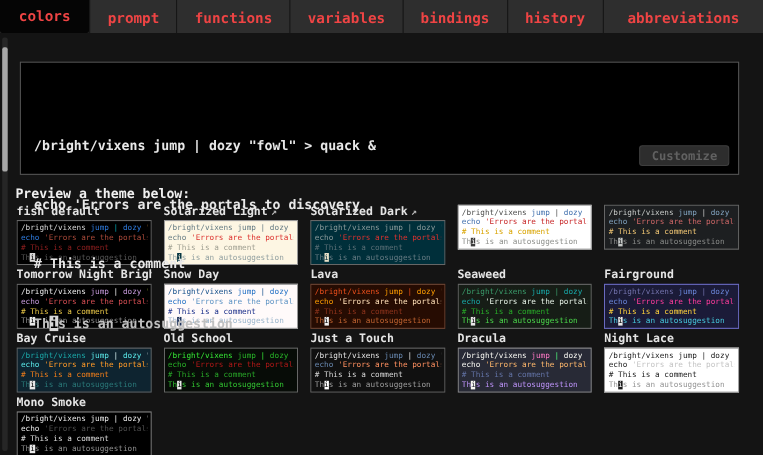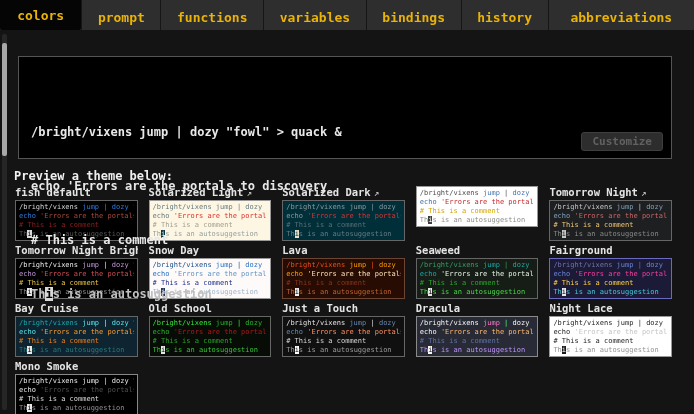--- a/index.html
+++ b/index.html
@@ -2,21 +2,21 @@
 <html><head>
 <meta charset="utf-8">
 <style>
   * { margin:0; padding:0; box-sizing:border-box; }
   html,body { width:694px; height:414px; overflow:hidden; }
   body { background:#141414; font-family:"DejaVu Sans Mono", monospace; position:relative; }
 
   
   .tabbar { display:flex; height:30px; background:#2b2b2b; align-items:stretch; }
   .tab { flex:1 1 auto; display:flex; align-items:center; justify-content:center;
-         color:#eab308; font-size:13px; font-weight:bold; background:#2e2e2e;
+         color:#ef4444; font-size:13px; font-weight:bold; background:#2e2e2e;
          border-left:1px solid #161616; cursor:pointer; padding-top:4px; }
   .tab:first-child { border-left:none; }
   .tab.active { background:#050505; padding-top:0; flex-grow:1.1;
                 border-radius:0 0 2px 2px; }
   .tab.wide { flex-grow:1.4; }
 
   
   .scroll-strip { position:absolute; left:2px; top:34px; width:5px; height:376px;
                   background:#262626; border-radius:2px; }
   .scroll-thumb { position:absolute; left:0; top:9px; width:5px; height:113px;
@@ -110,21 +110,20 @@
     </div>
     <div class="theme-cell">
       <div class="theme-card" style="background: rgb(255, 255, 255); border-color: rgb(153, 153, 153);">
         <div class="tl"><span style="color: rgb(77, 77, 76);">/bright/vixens </span><span style="color: rgb(66, 113, 174);">jump</span><span style="color: rgb(77, 77, 76);"> | </span><span style="color: rgb(66, 113, 174);">dozy </span><span style="color: rgb(66, 113, 174);">"fowl" &gt; quack &amp;</span></div>
         <div class="tl"><span style="color: rgb(66, 113, 174);">echo </span><span style="color: rgb(200, 40, 41);">'Errors are the portals to discovery</span></div>
         <div class="tl"><span style="color: rgb(217, 164, 0);"># This is a comment</span></div>
         <div class="tl"><span style="color: rgb(142, 144, 140);">Th</span><span style="color: rgb(255, 255, 255); background: rgb(61, 61, 61);">i</span><span style="color: rgb(142, 144, 140);">s is an autosuggestion</span></div>
       </div>
     </div>
     <div class="theme-cell">
-      <div class="theme-title">Tomorrow Night<span class="ext">↗</span></div>
       <div class="theme-card" style="background: rgb(29, 31, 33); border-color: rgb(102, 102, 102);">
         <div class="tl"><span style="color: rgb(197, 200, 198);">/bright/vixens </span><span style="color: rgb(129, 162, 190);">jump</span><span style="color: rgb(197, 200, 198);"> | </span><span style="color: rgb(129, 162, 190);">dozy </span><span style="color: rgb(222, 147, 95);">"fowl" &gt; quack &amp;</span></div>
         <div class="tl"><span style="color: rgb(129, 162, 190);">echo </span><span style="color: rgb(204, 102, 102);">'Errors are the portals to discovery</span></div>
         <div class="tl"><span style="color: rgb(240, 198, 116);"># This is a comment</span></div>
         <div class="tl"><span style="color: rgb(136, 138, 136);">Th</span><span style="color: rgb(29, 31, 33); background: rgb(197, 200, 198);">i</span><span style="color: rgb(136, 138, 136);">s is an autosuggestion</span></div>
       </div>
     </div>
     <div class="theme-cell">
       <div class="theme-title">Tomorrow Night Bright</div>
       <div class="theme-card" style="background: rgb(0, 0, 0); border-color: rgb(102, 102, 102);">

